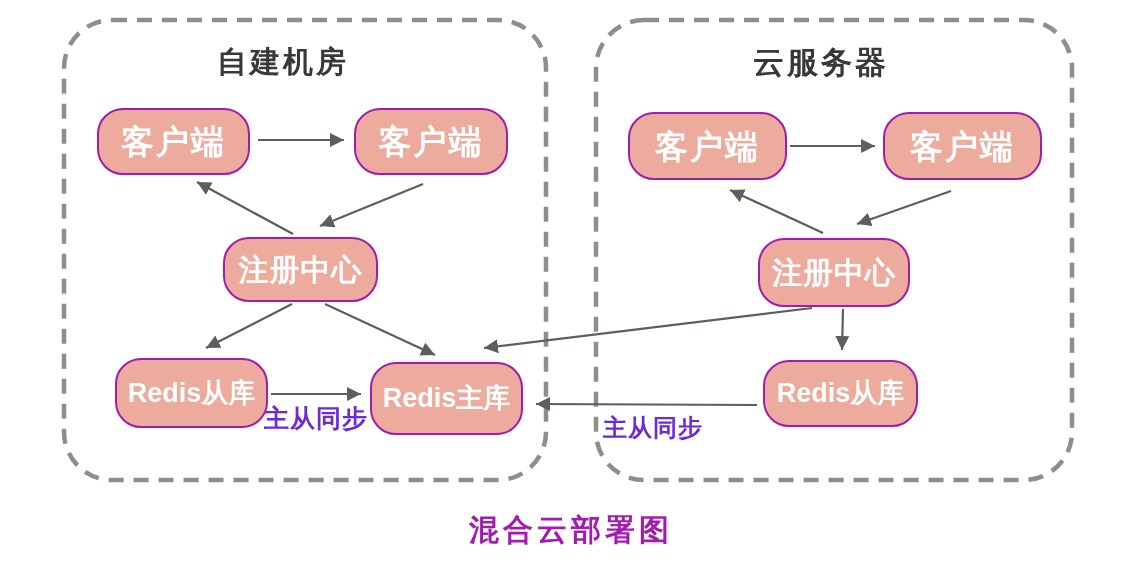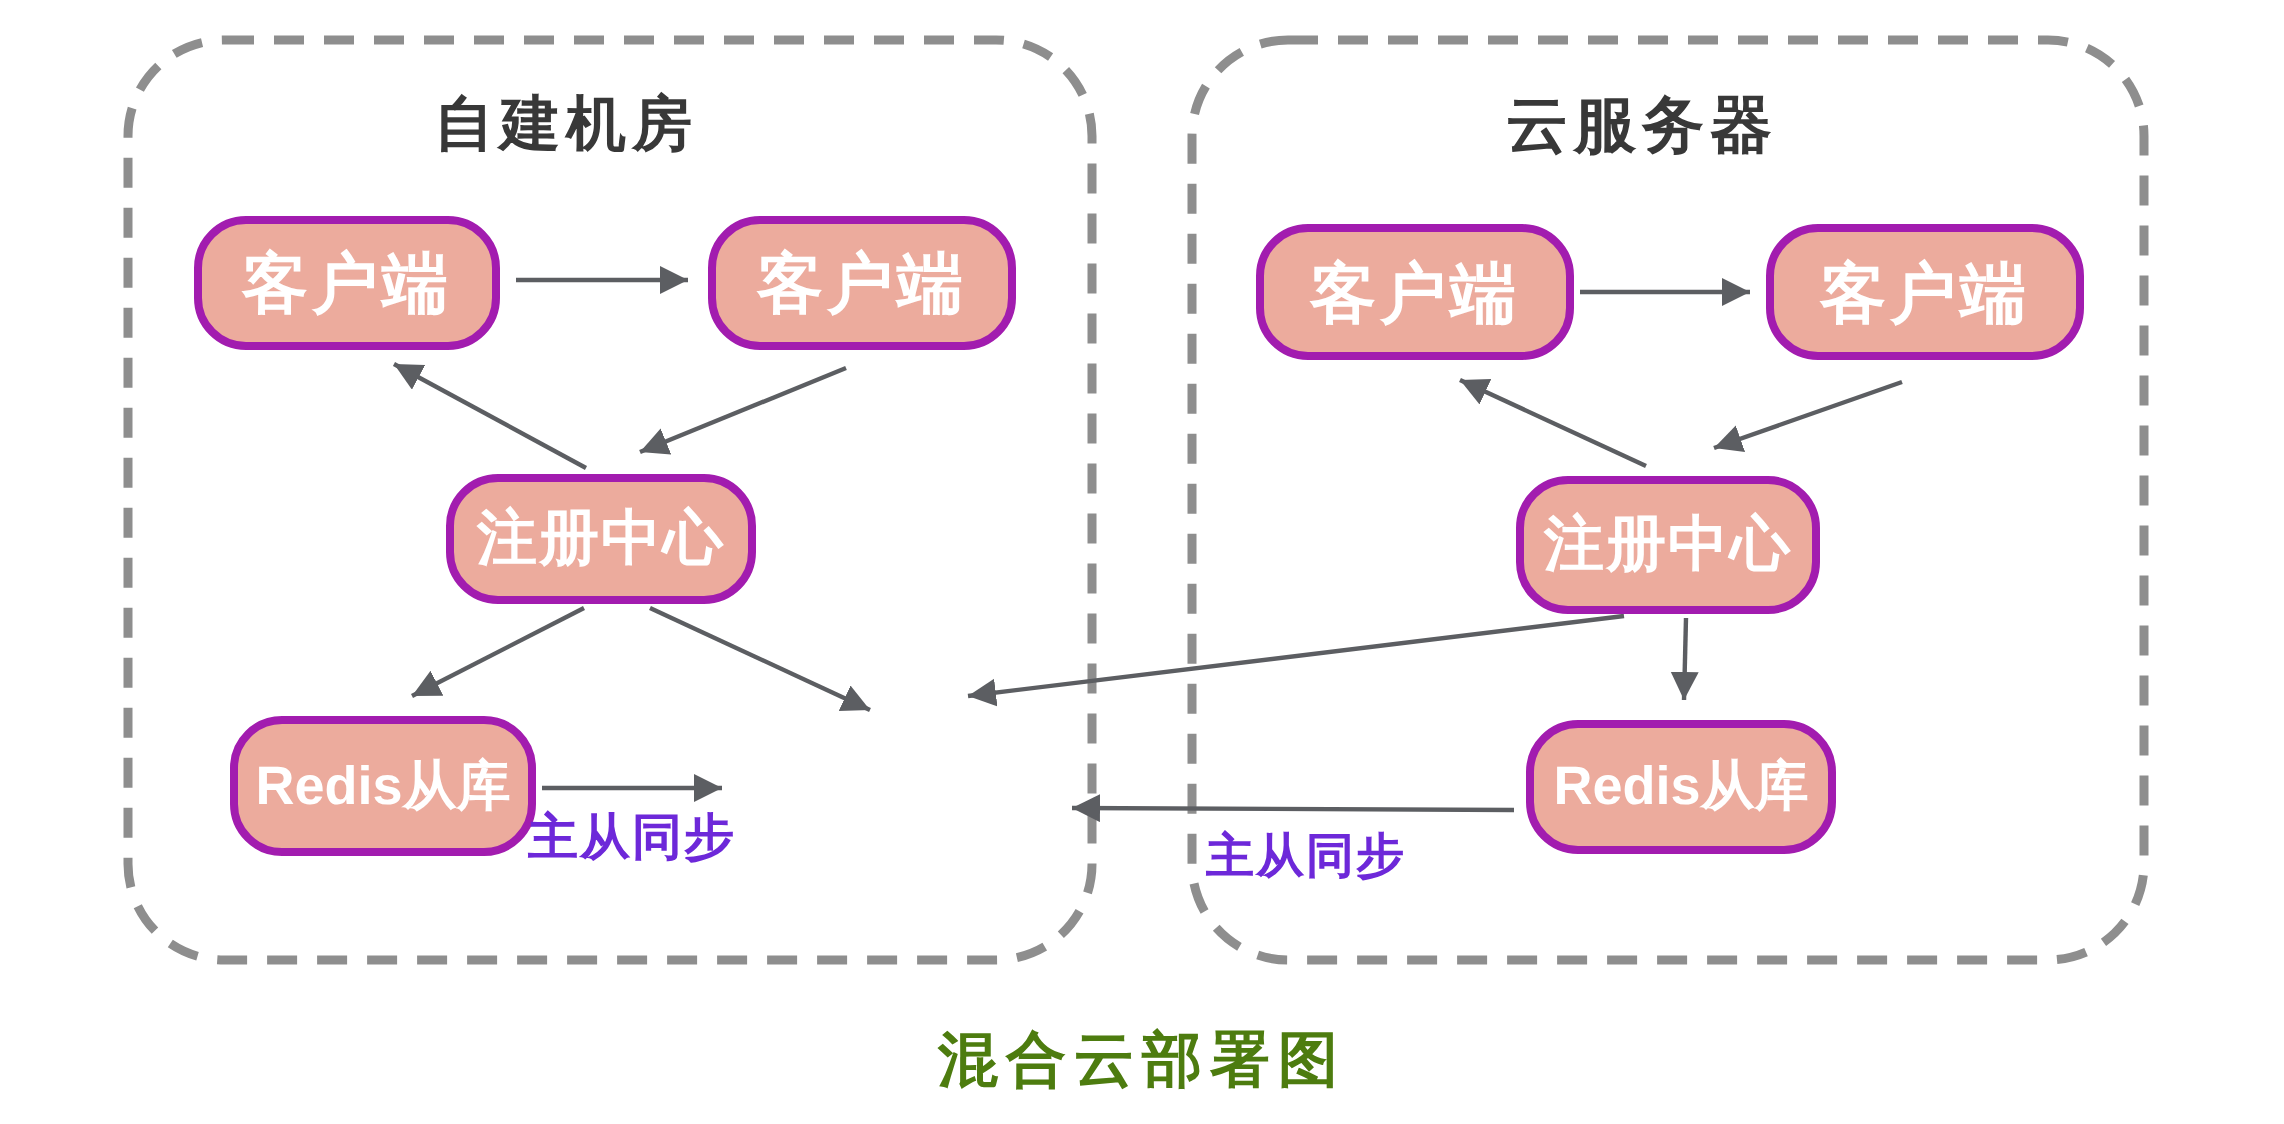--- a/index.html
+++ b/index.html
@@ -3,35 +3,35 @@
 <meta charset="utf-8">
 <style>
   html,body{margin:0;padding:0;background:#ffffff;}
   .canvas{
     position:relative;width:1142px;height:562px;background:#ffffff;overflow:hidden;
     font-family:"Liberation Sans", sans-serif;
   }
   svg.layer{position:absolute;left:0;top:0;width:1142px;height:562px;}
   .node{
     position:absolute;display:flex;align-items:center;justify-content:center;
-    background:#ecab9d;border:4px solid #a21caf;border-radius:26px;
+    background:#ecab9d;border:2px solid #a21caf;border-radius:26px;
     color:#ffffff;box-sizing:border-box;line-height:1;white-space:nowrap;
     font-weight:bold;letter-spacing:2px;
   }
   .container-title{
     position:absolute;color:#383838;font-size:30px;font-weight:bold;
     text-align:center;letter-spacing:3px;white-space:nowrap;
   }
   .edge-label{
     position:absolute;color:#6d28d9;font-size:25px;font-weight:bold;
     white-space:nowrap;letter-spacing:1px;
   }
   .caption{
     position:absolute;left:400px;top:510px;width:342px;text-align:center;
-    color:#4d7c0f;font-size:30px;font-weight:bold;letter-spacing:4px;white-space:nowrap;
+    color:#a21caf;font-size:30px;font-weight:bold;letter-spacing:4px;white-space:nowrap;
   }
 </style>
 </head>
 <body>
 
 <div class="canvas">
 
   <svg class="layer" viewBox="0 0 1142 562">
     <defs>
       <marker id="arr" markerUnits="userSpaceOnUse" markerWidth="18" markerHeight="16" refX="14" refY="7" orient="auto">
@@ -58,20 +58,21 @@
     <line x1="757" y1="405" x2="536" y2="404" stroke="#5c5e62" stroke-width="2.2" marker-end="url(#arr)"></line>
   </svg>
 
   <div class="container-title" style="left:738px;top:42px;width:166px;font-size:31px;">云服务器</div>
   <div class="container-title" style="left:200px;top:42px;width:166px;">自建机房</div>
 
   <div class="node" style="left:97px;top:108px;width:153px;height:67px;font-size:33px;">客户端</div>
   <div class="node" style="left:354px;top:108px;width:154px;height:67px;font-size:33px;">客户端</div>
   <div class="node" style="left:223px;top:237px;width:155px;height:65px;font-size:30px;letter-spacing:1px;">注册中心</div>
   <div class="node" style="left:115px;top:358px;width:153px;height:70px;font-size:27px;letter-spacing:0;">Redis从库</div>
+  <div class="node" style="left:370px;top:362px;width:153px;height:73px;font-size:27px;letter-spacing:0;">Redis主库</div>
 
   <div class="node" style="left:628px;top:112px;width:159px;height:68px;font-size:33px;">客户端</div>
   <div class="node" style="left:883px;top:112px;width:159px;height:68px;font-size:33px;">客户端</div>
   <div class="node" style="left:758px;top:238px;width:152px;height:69px;font-size:30px;letter-spacing:1px;">注册中心</div>
   <div class="node" style="left:763px;top:360px;width:155px;height:67px;font-size:27px;letter-spacing:0;">Redis从库</div>
 
   <div class="edge-label" style="left:264px;top:402px;">主从同步</div>
   <div class="edge-label" style="left:603px;top:412px;font-size:24px;">主从同步</div>
 
   <div class="caption">混合云部署图</div>

